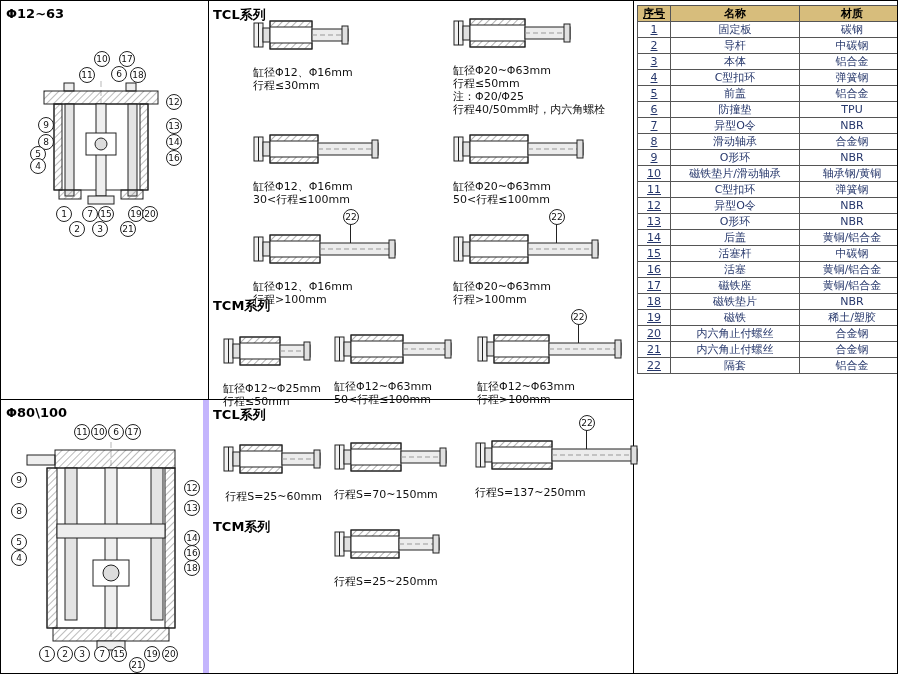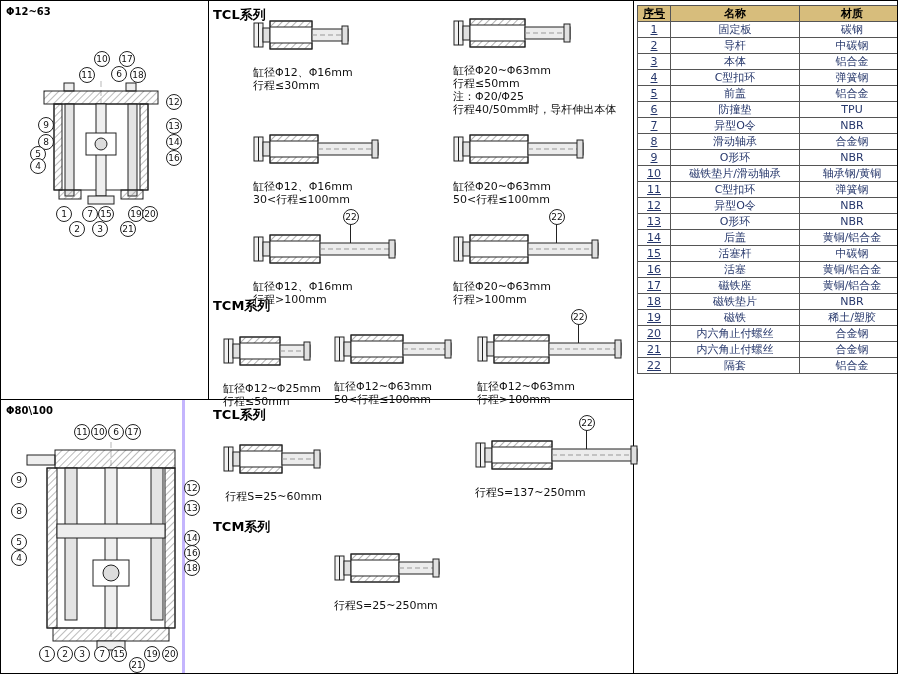--- a/index.html
+++ b/index.html
@@ -4,25 +4,25 @@
 <style>
   html,body{margin:0;padding:0;background:#fff;}
   .canvas{
     position:relative;width:896px;height:672px;margin:0;
     border:1px solid #000;background:#fff;
     font-family:"DejaVu Sans","Liberation Sans",sans-serif;
     color:#111;overflow:hidden;
   }
   .sec{position:absolute;box-sizing:border-box;}
   #sec-tl{left:0;top:0;width:208px;height:399px;border-right:1px solid #000;border-bottom:1px solid #000;}
-  #sec-bl{left:0;top:399px;width:184px;height:273px;border-right:3px solid #c4b5fd;}
+  #sec-bl{left:0;top:399px;width:208px;height:273px;border-right:6px solid #c4b5fd;}
   #sec-tm{left:208px;top:0;width:425px;height:399px;border-right:1px solid #000;border-bottom:1px solid #000;}
   #sec-bm{left:208px;top:399px;width:425px;height:273px;border-right:1px solid #000;}
   #sec-table{left:633px;top:0;width:263px;height:672px;padding:4px 3px;}
-  .sec-title{position:absolute;left:5px;top:5px;font-size:10px;font-weight:bold;color:#000;}
+  .sec-title{position:absolute;left:5px;top:5px;font-size:13px;font-weight:bold;color:#000;}
   .series-title{position:absolute;font-size:13px;font-weight:bold;color:#000;}
   .drawing{position:absolute;}
   .callout{
     position:absolute;width:14px;height:14px;border:1px solid #222;border-radius:50%;
     background:#fff;font-size:9px;line-height:14px;text-align:center;color:#111;z-index:3;
   }
   .cyl-item{position:absolute;}
   .cyl-item .fig{position:relative;}
   .cyl-item .cap{margin-top:7px;font-size:11px;line-height:13px;color:#111;white-space:nowrap;}
   .cyl-item .leader{position:absolute;width:1px;height:20px;background:#222;z-index:2;}
@@ -179,21 +179,21 @@
     <rect x="17" y="6" width="55" height="6" fill="url(#pc2)" stroke="#222"></rect>
     <rect x="17" y="28" width="55" height="6" fill="url(#pc2)" stroke="#222"></rect>
     <rect x="72" y="14" width="45" height="12" fill="#ececec" stroke="#222"></rect>
     <line x1="72" y1="20" x2="117" y2="20" stroke="#999" stroke-dasharray="5 3"></line>
     <rect x="111" y="11" width="6" height="18" fill="#e0e0e0" stroke="#222"></rect>
   </svg></div>
         <div class="cap">
           <div>缸径Φ20~Φ63mm</div>
           <div>行程≤50mm</div>
           <div>注：Φ20/Φ25</div>
-          <div>行程40/50mm时，导杆伸出本体</div>
+          <div>行程40/50mm时，内六角螺栓</div>
         </div>
       </div>
     <div class="cyl-item" style="left:44px;top:128px;">
         <div class="fig"><svg width="127" height="40" viewBox="0 0 127 40">
     <defs>
               <pattern id="pc3" width="5" height="5" patternUnits="userSpaceOnUse" patternTransform="rotate(45)">
       <line x1="0" y1="0" x2="0" y2="5" stroke="#666" stroke-width="1"></line>
               </pattern>
             </defs>
     <rect x="1" y="8" width="9" height="24" fill="#f2f2f2" stroke="#222"></rect>
@@ -370,20 +370,41 @@
     <rect x="17" y="6" width="42" height="6" fill="url(#pc10)" stroke="#222"></rect>
     <rect x="17" y="28" width="42" height="6" fill="url(#pc10)" stroke="#222"></rect>
     <rect x="59" y="14" width="38" height="12" fill="#ececec" stroke="#222"></rect>
     <line x1="59" y1="20" x2="97" y2="20" stroke="#999" stroke-dasharray="5 3"></line>
     <rect x="91" y="11" width="6" height="18" fill="#e0e0e0" stroke="#222"></rect>
   </svg></div>
         <div class="cap">
           <div>行程S=25~60mm</div>
         </div>
       </div>
+    <div class="cyl-item" style="left:125px;top:37px;">
+        <div class="fig"><svg width="114" height="40" viewBox="0 0 114 40">
+    <defs>
+              <pattern id="pc11" width="5" height="5" patternUnits="userSpaceOnUse" patternTransform="rotate(45)">
+      <line x1="0" y1="0" x2="0" y2="5" stroke="#666" stroke-width="1"></line>
+              </pattern>
+            </defs>
+    <rect x="1" y="8" width="9" height="24" fill="#f2f2f2" stroke="#222"></rect>
+    <line x1="5.5" y1="8" x2="5.5" y2="32" stroke="#222"></line>
+    <rect x="10" y="13" width="7" height="14" fill="#e0e0e0" stroke="#222"></rect>
+    <rect x="17" y="6" width="50" height="28" fill="#fff" stroke="#222"></rect>
+    <rect x="17" y="6" width="50" height="6" fill="url(#pc11)" stroke="#222"></rect>
+    <rect x="17" y="28" width="50" height="6" fill="url(#pc11)" stroke="#222"></rect>
+    <rect x="67" y="14" width="45" height="12" fill="#ececec" stroke="#222"></rect>
+    <line x1="67" y1="20" x2="112" y2="20" stroke="#999" stroke-dasharray="5 3"></line>
+    <rect x="106" y="11" width="6" height="18" fill="#e0e0e0" stroke="#222"></rect>
+  </svg></div>
+        <div class="cap">
+          <div>行程S=70~150mm</div>
+        </div>
+      </div>
     <div class="cyl-item" style="left:266px;top:35px;">
         <div class="fig"><svg width="164" height="40" viewBox="0 0 164 40">
     <defs>
               <pattern id="pc12" width="5" height="5" patternUnits="userSpaceOnUse" patternTransform="rotate(45)">
       <line x1="0" y1="0" x2="0" y2="5" stroke="#666" stroke-width="1"></line>
               </pattern>
             </defs>
     <rect x="1" y="8" width="9" height="24" fill="#f2f2f2" stroke="#222"></rect>
     <line x1="5.5" y1="8" x2="5.5" y2="32" stroke="#222"></line>
     <rect x="10" y="13" width="7" height="14" fill="#e0e0e0" stroke="#222"></rect>
@@ -394,21 +415,21 @@
     <line x1="77" y1="20" x2="162" y2="20" stroke="#999" stroke-dasharray="5 3"></line>
     <rect x="156" y="11" width="6" height="18" fill="#e0e0e0" stroke="#222"></rect>
   </svg></div>
         <div class="leader" style="left: 111px; top: -6px;"></div>
         <div class="callout" style="left: 104px; top: -20px;">22</div>
         <div class="cap">
           <div>行程S=137~250mm</div>
         </div>
       </div>
 
-    <div class="cyl-item" style="left:125px;top:148px;">
+    <div class="cyl-item" style="left:125px;top:124px;">
         <div class="fig"><svg width="107" height="40" viewBox="0 0 107 40">
     <defs>
               <pattern id="pc13" width="5" height="5" patternUnits="userSpaceOnUse" patternTransform="rotate(45)">
       <line x1="0" y1="0" x2="0" y2="5" stroke="#666" stroke-width="1"></line>
               </pattern>
             </defs>
     <rect x="1" y="8" width="9" height="24" fill="#f2f2f2" stroke="#222"></rect>
     <line x1="5.5" y1="8" x2="5.5" y2="32" stroke="#222"></line>
     <rect x="10" y="13" width="7" height="14" fill="#e0e0e0" stroke="#222"></rect>
     <rect x="17" y="6" width="48" height="28" fill="#fff" stroke="#222"></rect>

